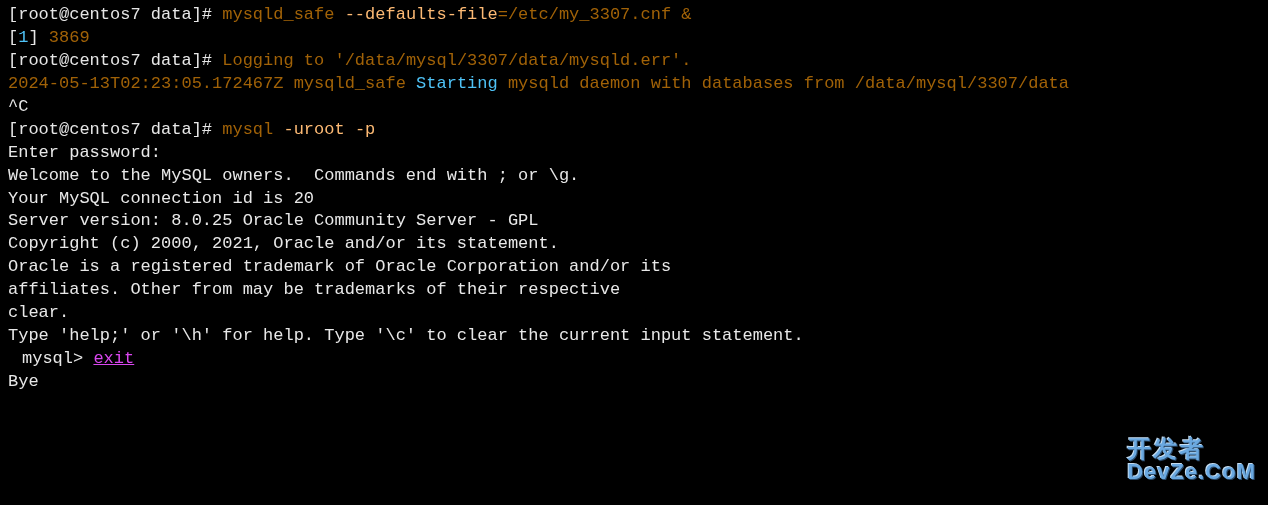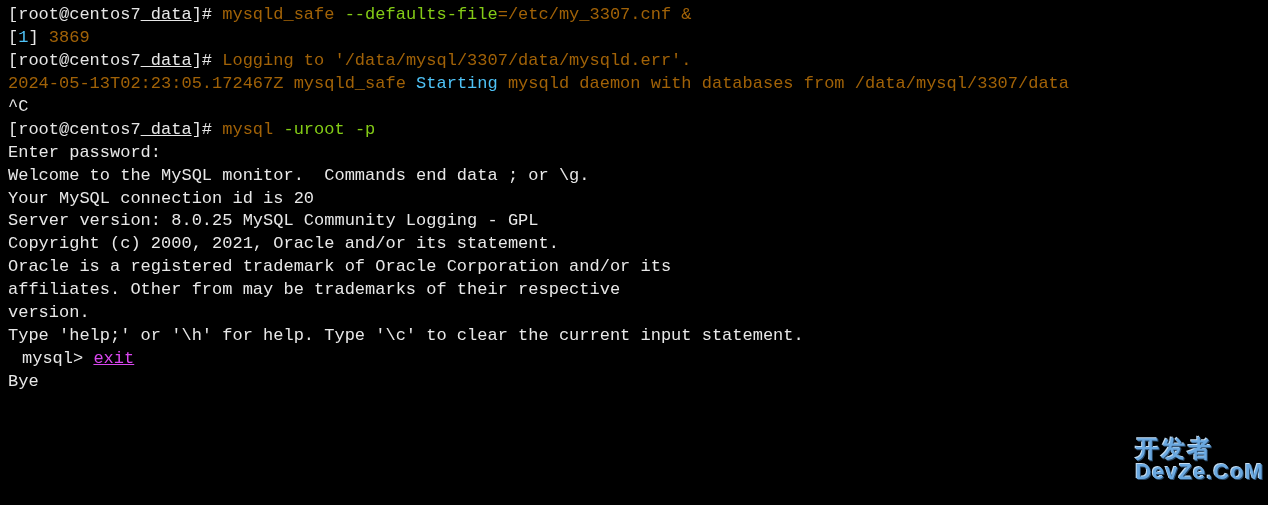--- a/index.html
+++ b/index.html
@@ -16,32 +16,32 @@
       box-sizing: border-box;
       position: relative;
       font-weight: 500;
     }
     .line {
       white-space: pre;
       display: block;
     }
     .prompt-open { color: #e8e8e8; }
     .prompt-user { color: #e5e5e5; }
-    .prompt-path { color: #e8e8e8; text-decoration: underline; }
+    .prompt-path { color: #e8e8e8; }
     .prompt-close { color: #e8e8e8; }
     .cmd { color: #a16207; }
-    .option { color: #84cc16; }
+    .option { color: #fdba74; }
     .jobid-bracket { color: #e8e8e8; }
     .jobid-num { color: #4fc3f7; }
     .starting { color: #4fc3f7; }
     .mysql-prompt { color: #e8e8e8; padding-left: 14px; }
     .exit-cmd { color: #d946ef; text-decoration: underline; }
     .watermark {
       position: absolute;
-      right: 4px;
+      right: 12px;
       bottom: 22px;
       font-family: Arial, sans-serif;
       text-align: left;
       line-height: 1.0;
       pointer-events: none;
     }
     .watermark .wm-top {
       color: #6aa8e0;
       font-size: 24px;
       font-weight: bold;
@@ -59,29 +59,29 @@
 </head>
 <body>
 
 <div class="line"><span class="prompt-open">[</span><span class="prompt-user">root@centos7</span><span class="prompt-path"> data</span><span class="prompt-close">]# </span><span class="cmd">mysqld_safe </span><span class="option">--defaults-file</span><span class="cmd">=/etc/my_3307.cnf &amp;</span></div>
 <div class="line"><span class="jobid-bracket">[</span><span class="jobid-num">1</span><span class="jobid-bracket">]</span><span class="cmd"> 3869</span></div>
 <div class="line"><span class="prompt-open">[</span><span class="prompt-user">root@centos7</span><span class="prompt-path"> data</span><span class="prompt-close">]# </span><span class="cmd">Logging to '/data/mysql/3307/data/mysqld.err'.</span></div>
 <div class="line"><span class="cmd">2024-05-13T02:23:05.172467Z mysqld_safe </span><span class="starting">Starting</span><span class="cmd"> mysqld daemon with databases from /data/mysql/3307/data</span></div>
 <div class="line">^C</div>
 <div class="line"><span class="prompt-open">[</span><span class="prompt-user">root@centos7</span><span class="prompt-path"> data</span><span class="prompt-close">]# </span><span class="cmd">mysql </span><span class="option">-uroot</span><span> </span><span class="option">-p</span></div>
 <div class="line">Enter password:</div>
-<div class="line">Welcome to the MySQL monitor.  Commands end data ; or \g.</div>
+<div class="line">Welcome to the MySQL owners.  Commands end with ; or \g.</div>
 <div class="line">Your MySQL connection id is 20</div>
-<div class="line">Server version: 8.0.25 MySQL Community Logging - GPL</div>
+<div class="line">Server version: 8.0.25 Oracle Community Server - GPL</div>
 <div class="line"></div>
 <div class="line">Copyright (c) 2000, 2021, Oracle and/or its statement.</div>
 <div class="line"></div>
 <div class="line">Oracle is a registered trademark of Oracle Corporation and/or its</div>
 <div class="line">affiliates. Other from may be trademarks of their respective</div>
-<div class="line">version.</div>
+<div class="line">clear.</div>
 <div class="line"></div>
 <div class="line">Type 'help;' or '\h' for help. Type '\c' to clear the current input statement.</div>
 <div class="line"></div>
 <div class="line"><span class="mysql-prompt">mysql&gt; </span><span class="exit-cmd">exit</span></div>
 <div class="line">Bye</div>
 
 <div class="watermark">
   <div class="wm-top">开发者</div>
   <div class="wm-bottom">DevZe.CoM</div>
 </div>

